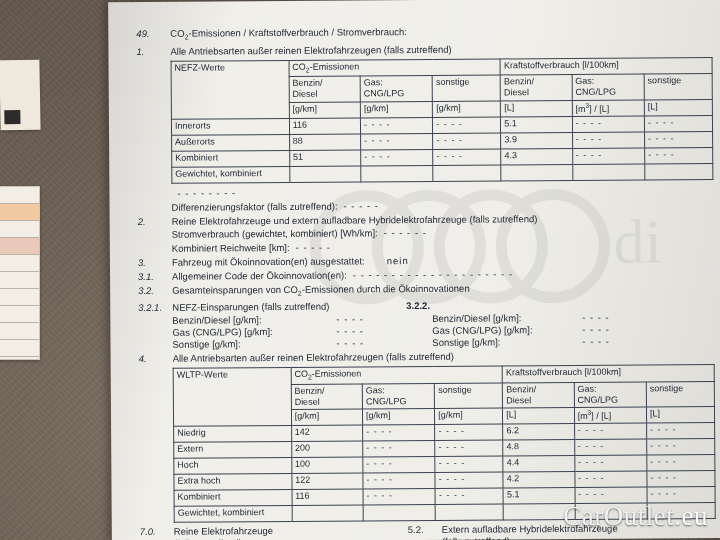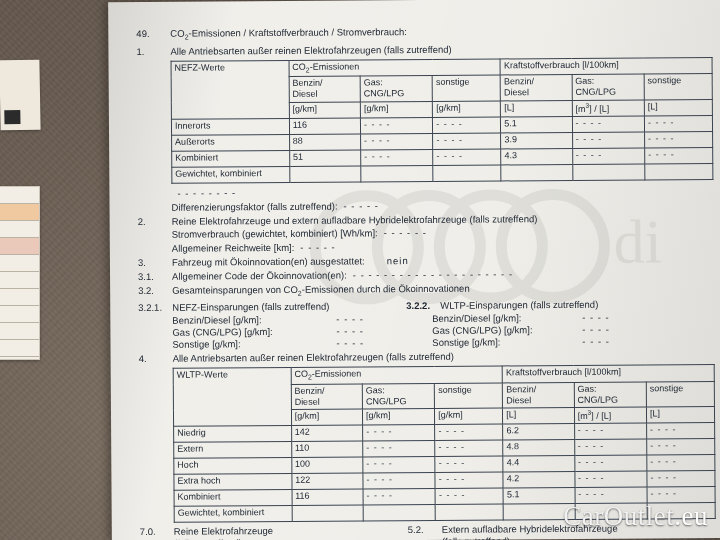--- a/index.html
+++ b/index.html
@@ -44,21 +44,21 @@
     content:"";position:absolute;inset:0;
     background:linear-gradient(100deg, rgba(0,0,0,.10) 0%, rgba(255,255,255,.06) 18%, rgba(255,255,255,.02) 60%, rgba(0,0,0,.08) 100%);
     pointer-events:none;
   }
   #sheet-inner{position:absolute;inset:0;padding:0;}
   .doc{
     position:absolute;left:28px;top:26px;width:575px;
     font-size:9.5px;color:#1c2430;line-height:1.25;
   }
   .row{display:flex;align-items:flex-start;}
-  .num{width:34px;flex:none;}
+  .num{width:34px;flex:none;font-style:italic;}
   .txt{flex:1;}
   .mt2{margin-top:2px;}
   .mt3{margin-top:3px;}
   .mt4{margin-top:4px;}
 
   
   table.nefz{
     border-collapse:collapse;width:542px;margin-top:3px;margin-left:34px;
     font-size:9px;
   }
@@ -240,21 +240,21 @@
       <div class="row mt2">
         <div class="num"></div>
         <div class="txt bullet-line">
           <span class="lbl">Stromverbrauch (gewichtet, kombiniert) [Wh/km]:</span>
           <span class="dd">- - - - - -</span>
         </div>
       </div>
       <div class="row mt2">
         <div class="num"></div>
         <div class="txt bullet-line">
-          <span class="lbl">Allgemeiner Reichweite [km]:</span>
+          <span class="lbl">Kombiniert Reichweite [km]:</span>
           <span class="dd">- - - - -</span>
         </div>
       </div>
 
       <div class="row mt2">
         <div class="num">3.</div>
         <div class="txt bullet-line">
           <span class="lbl">Fahrzeug mit Ökoinnovation(en) ausgestattet:</span>
           <span class="dd" style="margin-left:22px;">nein</span>
         </div>
@@ -271,21 +271,20 @@
         <div class="txt">
           Gesamteinsparungen von CO<sub>2</sub>-Emissionen durch die Ökoinnovationen
         </div>
       </div>
 
       <div class="row mt2">
         <div class="num">3.2.1.</div>
         <div class="txt" style="display:flex;">
           <div style="width:234px;">NEFZ-Einsparungen (falls zutreffend)</div>
           <div style="width:34px;font-weight:bold;">3.2.2.</div>
-          <div>WLTP-Einsparungen (falls zutreffend)</div>
         </div>
       </div>
 
       <div class="twocol mt2">
         <div class="colA">
           <div class="lrow">
             <div class="k">Benzin/Diesel [g/km]:</div>
             <div class="v">- - - -</div>
           </div>
           <div class="lrow">
@@ -345,21 +344,21 @@
           <td>Niedrig</td>
           <td class="val">142</td>
           <td class="dash">- - - -</td>
           <td class="dash">- - - -</td>
           <td class="val">6.2</td>
           <td class="dash">- - - -</td>
           <td class="dash">- - - -</td>
         </tr>
         <tr>
           <td>Extern</td>
-          <td class="val">110</td>
+          <td class="val">200</td>
           <td class="dash">- - - -</td>
           <td class="dash">- - - -</td>
           <td class="val">4.8</td>
           <td class="dash">- - - -</td>
           <td class="dash">- - - -</td>
         </tr>
         <tr>
           <td>Hoch</td>
           <td class="val">100</td>
           <td class="dash">- - - -</td>

